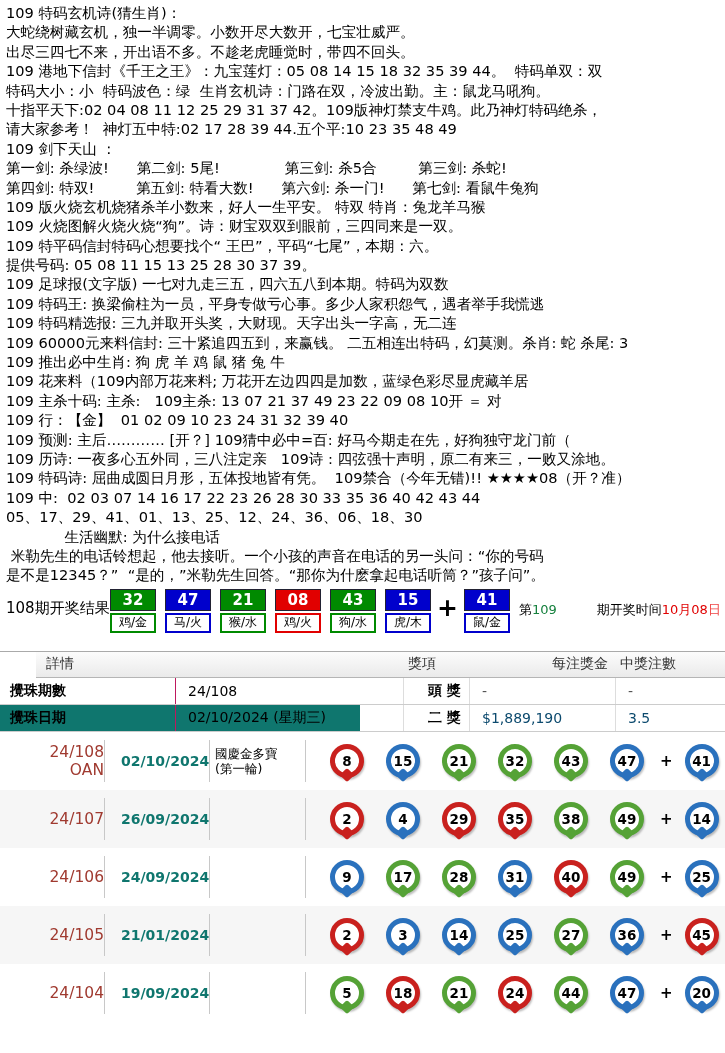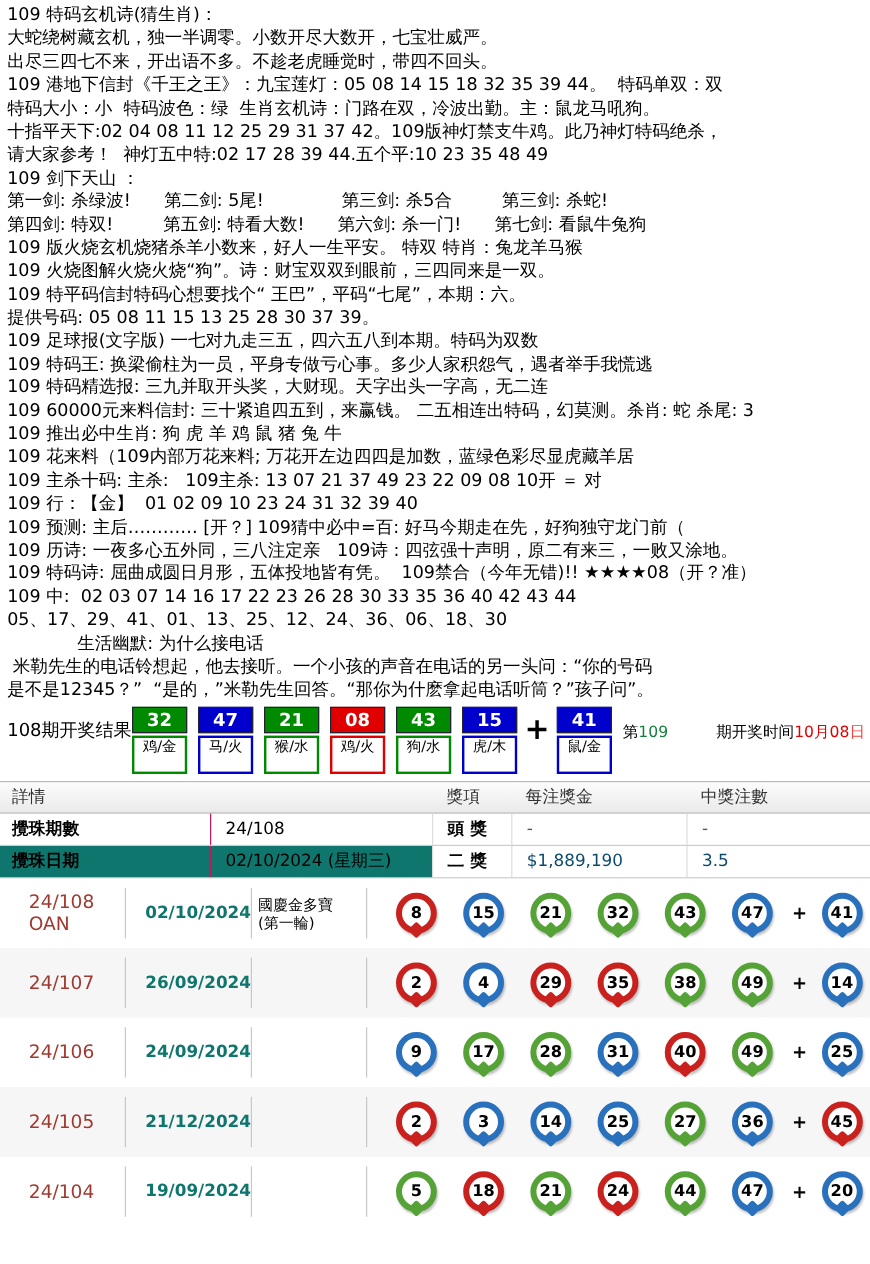--- a/index.html
+++ b/index.html
@@ -10,50 +10,50 @@
   .toptext { padding:3px 0 0 6px; font-size:14.6px; line-height:19.4px;
     white-space:pre-wrap; }
   .tline { height:19.4px; overflow:hidden; }
 
   
   .strip { display:flex; align-items:flex-start; height:64px; padding:4px 0 0 6px; }
   .strip-label { font-size:15px; margin-top:10px; width:104px; flex:none; }
   .bbox { width:46px; margin-right:9px; text-align:center; flex:none; }
   .bnum { height:22px; line-height:20px; background:var(--c); color:#fff;
     font-weight:bold; font-size:15px; border:1px solid #223; }
-  .btag { height:32px; line-height:15px; border:2px solid var(--c);
+  .btag { height:20px; line-height:15px; border:2px solid var(--c);
     font-size:12px; margin-top:2px; background:#fff; }
   .strip-plus { font-size:25px; font-weight:bold; margin:4px 6px 0 -3px; flex:none; }
   .next-info { font-size:13px; margin-top:12px; white-space:nowrap; flex:none; }
 
   
   .details { margin-top:2px; border-top:1px solid #aaa; font-size:14px; }
   .dhead { display:flex; height:26px; align-items:center;
-    background:linear-gradient(#fcfcfc,#eaeaea); color:#333; border-bottom:1px solid #b5b5b5; }
+    background:linear-gradient(#fcfcfc,#eaeaea); color:#333; border-bottom:1px solid #b5b5b5;margin-left:36px; }
   .dhead .hc1 { width:360px; padding-left:10px; }
   .dhead .hc2 { width:66px;  padding-left:12px; }
-  .dhead .hc3 { width:146px; padding-left:12px; }
+  .dhead .hc3 { width:146px; padding-left:12px;text-align:right; }
   .dhead .hc4 { flex:1;      padding-left:12px; }
   .drow { display:flex; height:27px; align-items:stretch; border-bottom:1px solid #ccc; }
   .dcell { display:flex; align-items:center;text-align:center; }
   .dl-label { width:175px; padding-left:10px; font-weight:bold; }
   .dl-val   { width:185px; padding-left:12px; border-left:1px solid #be185d; }
-  .dr-prize { width:66px;  padding-left:12px; font-weight:bold; border-left:1px solid #ddd; }
+  .dr-prize { width:66px;  padding-left:24px; font-weight:bold; border-left:1px solid #ddd;margin-left:43px; }
   .dr-amount{ width:146px; padding-left:12px; border-left:1px solid #ddd; }
   .dr-units { flex:1;      padding-left:12px; border-left:1px solid #ddd; }
   .dr-amount,.dr-units { color:#0c4a6e; }
   .row-1 .dr-amount,.row-1 .dr-units { color:#555; }
   .row-2 .dl-label,.row-2 .dl-val { background:#0f766e; }
   .row-3 .dr-prize,.row-3 .dr-amount,.row-3 .dr-units { background:#f8ecec; }
 
   
   .hrow { display:flex; height:58px; align-items:center; }
   .hrow.alt { background:#f6f6f6; }
   .h-sep { width:1px; height:42px; background:#c8c8c8; flex:none; }
-  .h-period { width:104px; padding-left:24px; font-size:15.5px; color:#a03a30; flex:none; }
+  .h-period { width:104px; padding-left:24px; font-size:15.5px; color:#a03a30; flex:none;text-align:right; }
   .h-date   { width:104px; padding-left:16px; font-size:14px; color:#0f766e; flex:none;font-weight:bold; }
   .h-name   { width:95px; padding-left:5px; font-size:12.5px; line-height:15px;
     white-space:pre-line; flex:none; }
   .h-balls { display:flex; align-items:center; margin-left:24px; }
   .ball { width:34px; height:34px; border-radius:50%; background:#fff;
     border:5px solid var(--c); display:flex; align-items:center; justify-content:center;
     font-weight:bold; font-size:13.5px; position:relative; flex:none; margin-right:22px;
     box-shadow:1px 2px 2px rgba(0,0,0,.25); }
   .ball::after { content:""; position:absolute; left:50%; bottom:-7px; width:10px; height:10px;
     background:var(--c); transform:translateX(-50%) rotate(45deg); border-radius:2px; }
@@ -219,21 +219,21 @@
         </div>
         <span class="plus-small">+</span>
         <div class="ball bonus" style="--c: #2a71bd;">
           <span>25</span>
         </div>
       </div>
     </div>
     <div class="hrow alt">
       <div class="h-period">24/105</div>
       <div class="h-sep"></div>
-      <div class="h-date">21/12/2024</div>
+      <div class="h-date">21/01/2024</div>
       <div class="h-sep"></div>
       <div class="h-name"></div>
       <div class="h-sep"></div>
       <div class="h-balls">
         <div class="ball" style="--c: #c9211e;">
           <span>2</span>
         </div>
         <div class="ball" style="--c: #2a71bd;">
           <span>3</span>
         </div>

